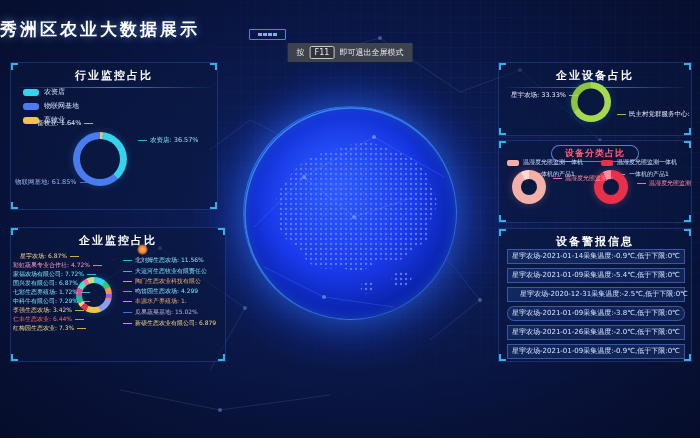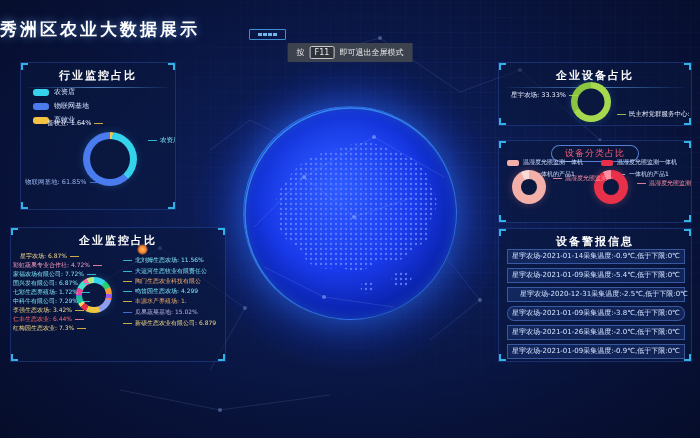--- a/index.html
+++ b/index.html
@@ -29,23 +29,23 @@
     box-shadow:0 0 34px rgba(45,110,255,.65), inset 0 0 46px rgba(0,30,160,.8), inset 0 0 12px rgba(120,220,255,.35);
     overflow:hidden;}
   
   .panel{position:absolute;background:rgba(10,23,62,.52);border:1px solid rgba(55,95,200,.35);
     z-index:2;overflow:hidden;}
   .panel .c{position:absolute;width:7px;height:7px;border:0 solid #2fb2e8;}
   .c.tl{top:0;left:0;border-top-width:2px;border-left-width:2px;}
   .c.tr{top:0;right:0;border-top-width:2px;border-right-width:2px;}
   .c.bl{bottom:0;left:0;border-bottom-width:2px;border-left-width:2px;}
   .c.br{bottom:0;right:0;border-bottom-width:2px;border-right-width:2px;}
-  #p-industry{left:20px;top:62px;width:156px;height:148px;}
+  #p-industry{left:10px;top:62px;width:208px;height:148px;}
   #p-enterprise{left:10px;top:227px;width:216px;height:135px;}
-  #p-equipment{left:498px;top:62px;width:194px;height:64px;}
+  #p-equipment{left:498px;top:62px;width:194px;height:74px;}
   #p-class{left:498px;top:140px;width:194px;height:83px;}
   #p-alarm{left:498px;top:228px;width:194px;height:134px;}
   .ptitle{text-align:center;color:#fff;font-weight:bold;font-size:11px;padding-top:5px;letter-spacing:2px;}
   .punderline{height:1px;margin:4px 6px 0;
     background:linear-gradient(90deg,rgba(70,130,255,.05),rgba(110,180,255,.65),rgba(70,130,255,.05));}
   
   .donut{position:absolute;border-radius:50%;box-shadow:0 0 10px rgba(70,180,255,.22);}
   .donut .hole{position:absolute;left:50%;top:50%;transform:translate(-50%,-50%);
     border-radius:50%;background:#0a1840;}
   #d-industry{left:62px;top:69px;width:54px;height:54px;}#d-industry .hole{width:40px;height:40px;}
@@ -73,21 +73,21 @@
   .c-cyan{color:#7fe3f5;} .c-blue{color:#9ab4f0;} .c-yellow{color:#f5d98a;}
   .c-pink{color:#ff9ec4;} .c-red{color:#ff6b6b;} .c-orange{color:#f5b06a;}
   .c-grey{color:#b8b4dc;} .c-white{color:#e8eefc;}
   .l6{font-size:6px;}
   .lblL{left:2px;width:66px;text-align:right;}
   .lblR{left:112px;}
   .odot{position:absolute;left:126px;top:16px;width:11px;height:11px;border-radius:50%;
     background:radial-gradient(circle,#ffb85c 0%,#f5822c 45%,rgba(245,130,44,0) 75%);}
   
   .pill{margin:4px auto 16px;width:max-content;border:1px solid rgba(95,145,235,.85);border-radius:9px;
-    padding:1px 13px;color:#ff5f7a;font-size:9px;font-weight:normal;letter-spacing:1px;background:rgba(12,22,56,.6);}
+    padding:1px 13px;color:#ff5f7a;font-size:9px;font-weight:bold;letter-spacing:1px;background:rgba(12,22,56,.6);}
   .leg4{position:absolute;top:17px;}
   .leg4 .lrow{margin-bottom:3px;gap:4px;}
   .sw4{width:12px;height:6px;border-radius:2px;}
   .dash4{width:10px;height:1px;background:#8fa8e0;}
   .ltext4{font-size:6px;color:#cfe0ff;}
   .ptr{position:absolute;font-size:6px;color:#ff8fa3;white-space:nowrap;}
   
   .arow{position:absolute;left:8px;width:178px;height:15px;background:rgba(42,82,172,.25);
     border:1px solid rgba(95,140,230,.5);color:#d5e4ff;font-size:7px;line-height:13px;text-align:center;white-space:nowrap;}
 </style>

